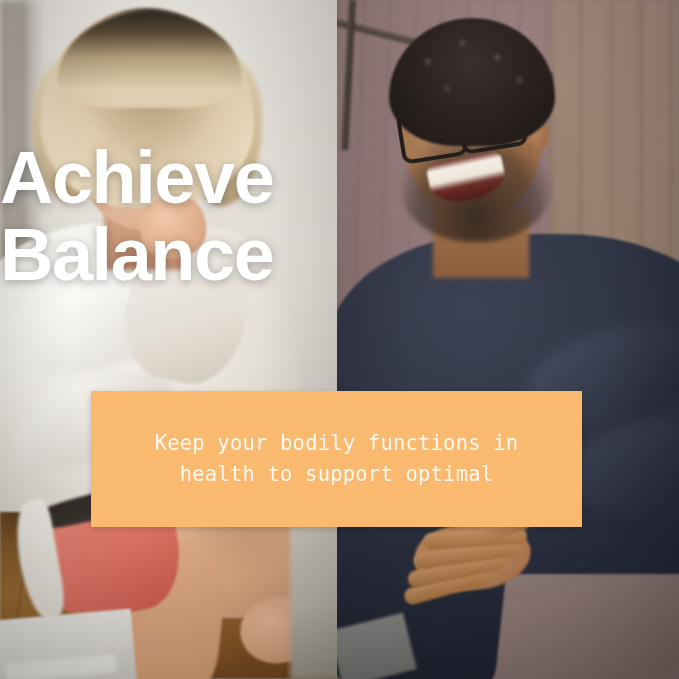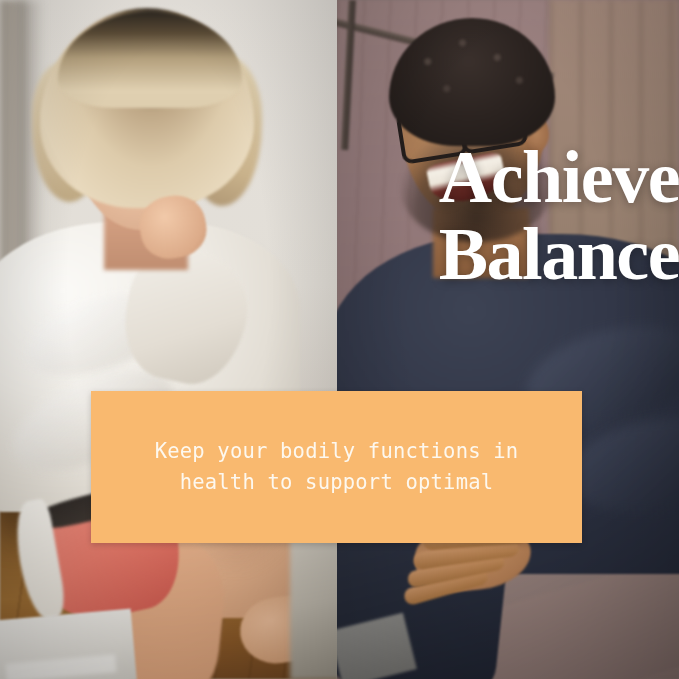--- a/index.html
+++ b/index.html
@@ -383,39 +383,39 @@
     position: absolute; inset: 0;
     background: radial-gradient(ellipse at 50% 42%, rgba(0,0,0,0) 42%, rgba(0,0,0,.20) 100%);
     pointer-events: none;
   }
 
   
   .headline {
     position: absolute;
     left: 0; right: 0;
     top: 139px;
-    text-align: right;
+    text-align: left;
     color: #ffffff;
-    font-family: Liberation Serif, serif;
+    font-family: Liberation Sans, sans-serif;
     font-weight: 700;
     font-size: 74px;
     line-height: 77px;
     letter-spacing: -1.5px;
     text-shadow: 0 2px 10px rgba(0,0,0,.30);
     -webkit-font-smoothing: antialiased;
   }
   .headline .line { display: block; white-space: nowrap; }
 
   
   .caption-box {
     position: absolute;
     left: 91px;
     top: 391px;
     width: 491px;
-    height: 152px;
+    height: 136px;
     background: #f9b96f;
     box-sizing: border-box;
     display: flex;
     align-items: center;
     justify-content: center;
     box-shadow: 0 2px 6px rgba(0,0,0,.18);
   }
   .caption-text {
     font-family: "DejaVu Sans Mono", "Liberation Mono", monospace;
     font-size: 20.5px;

